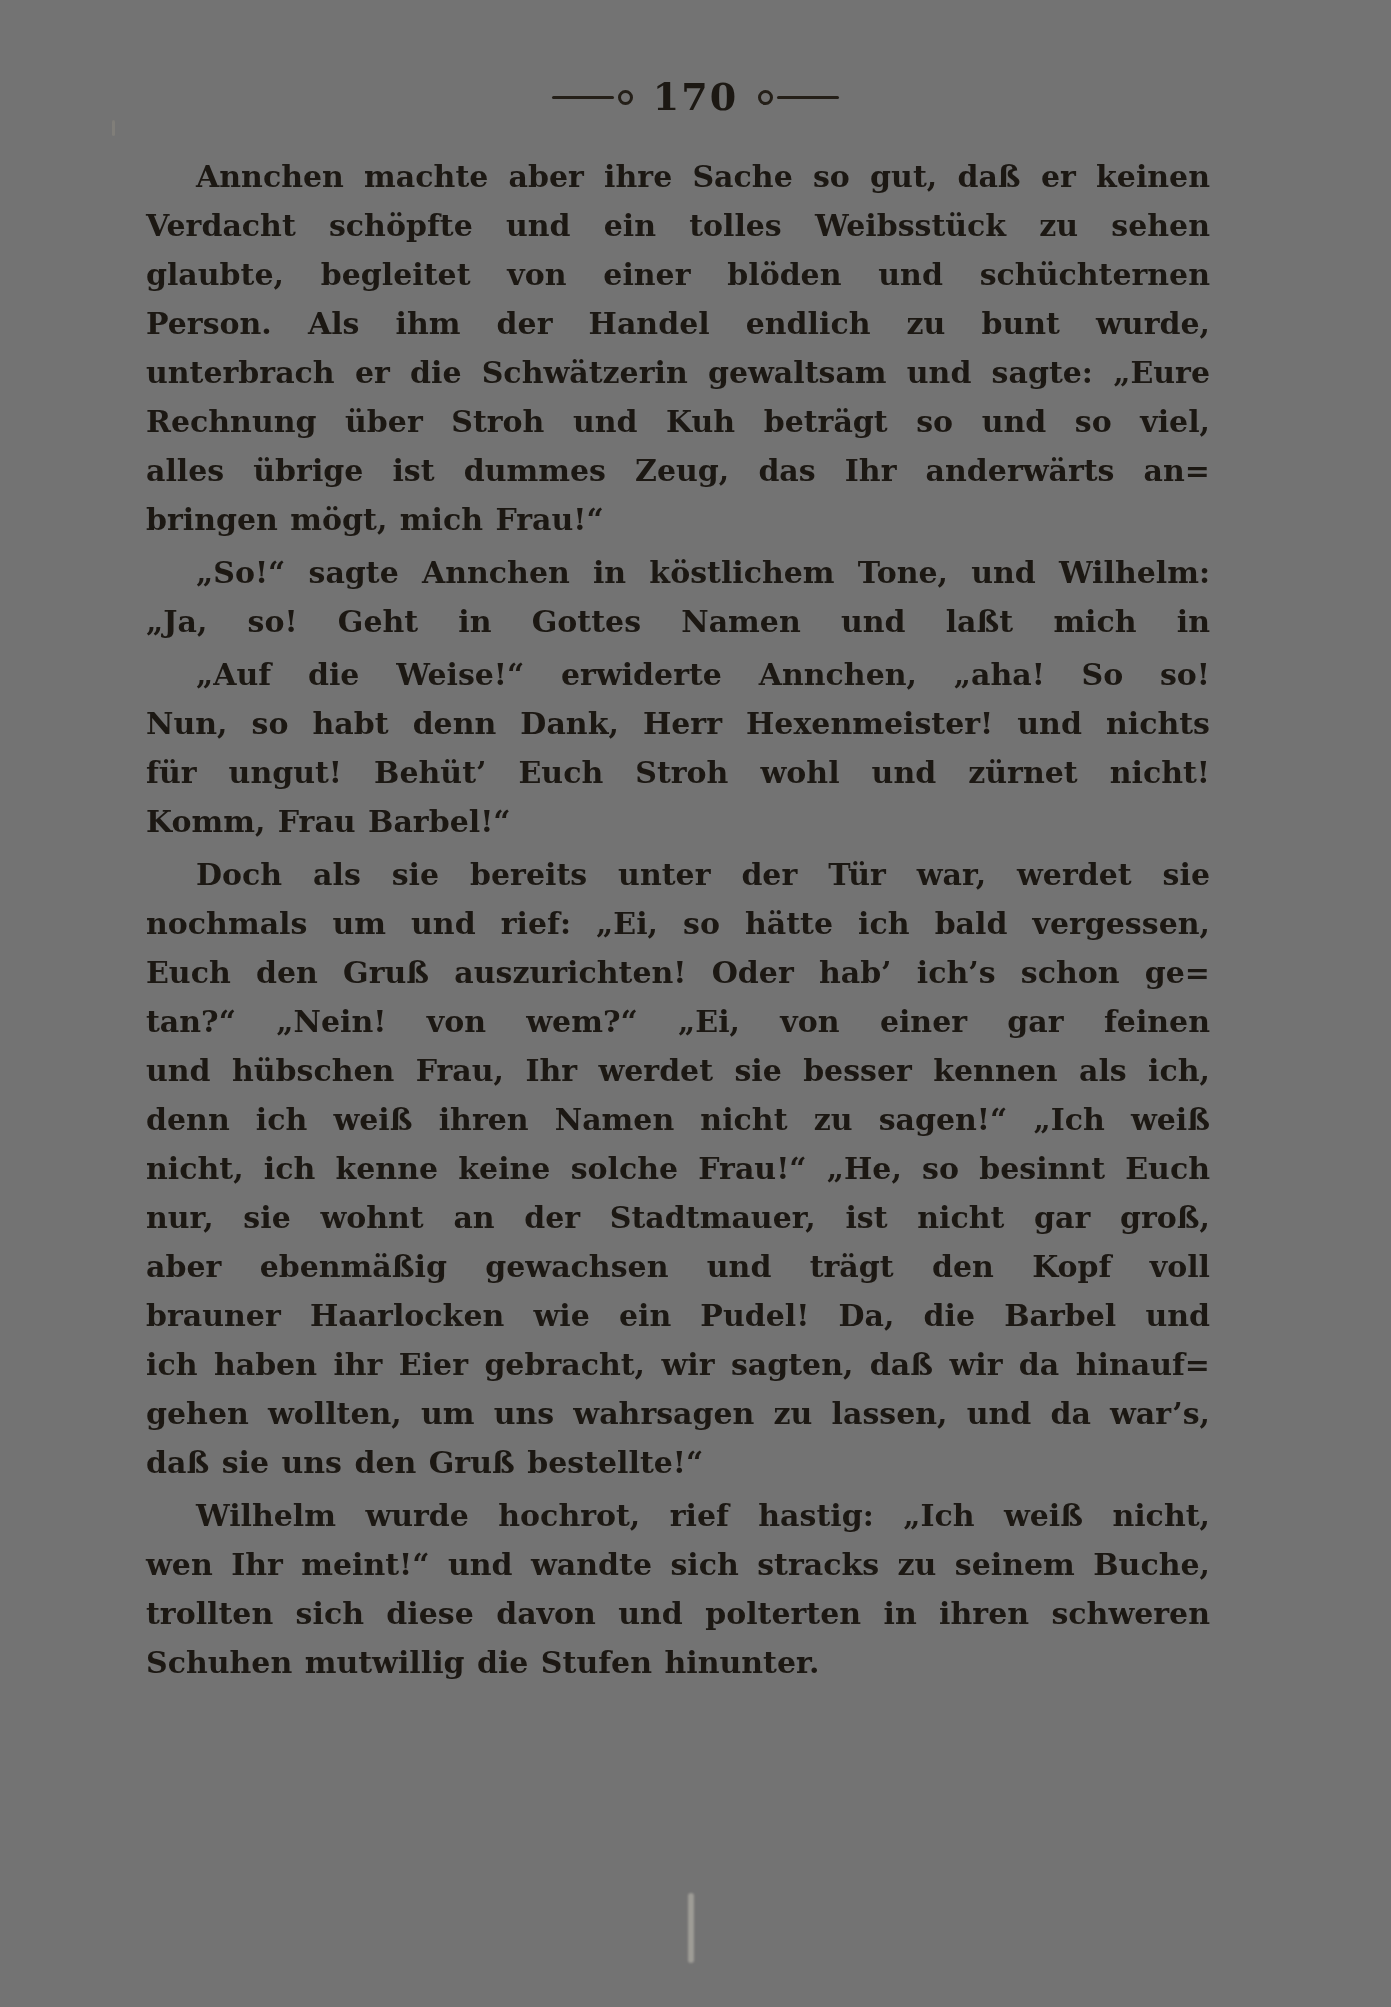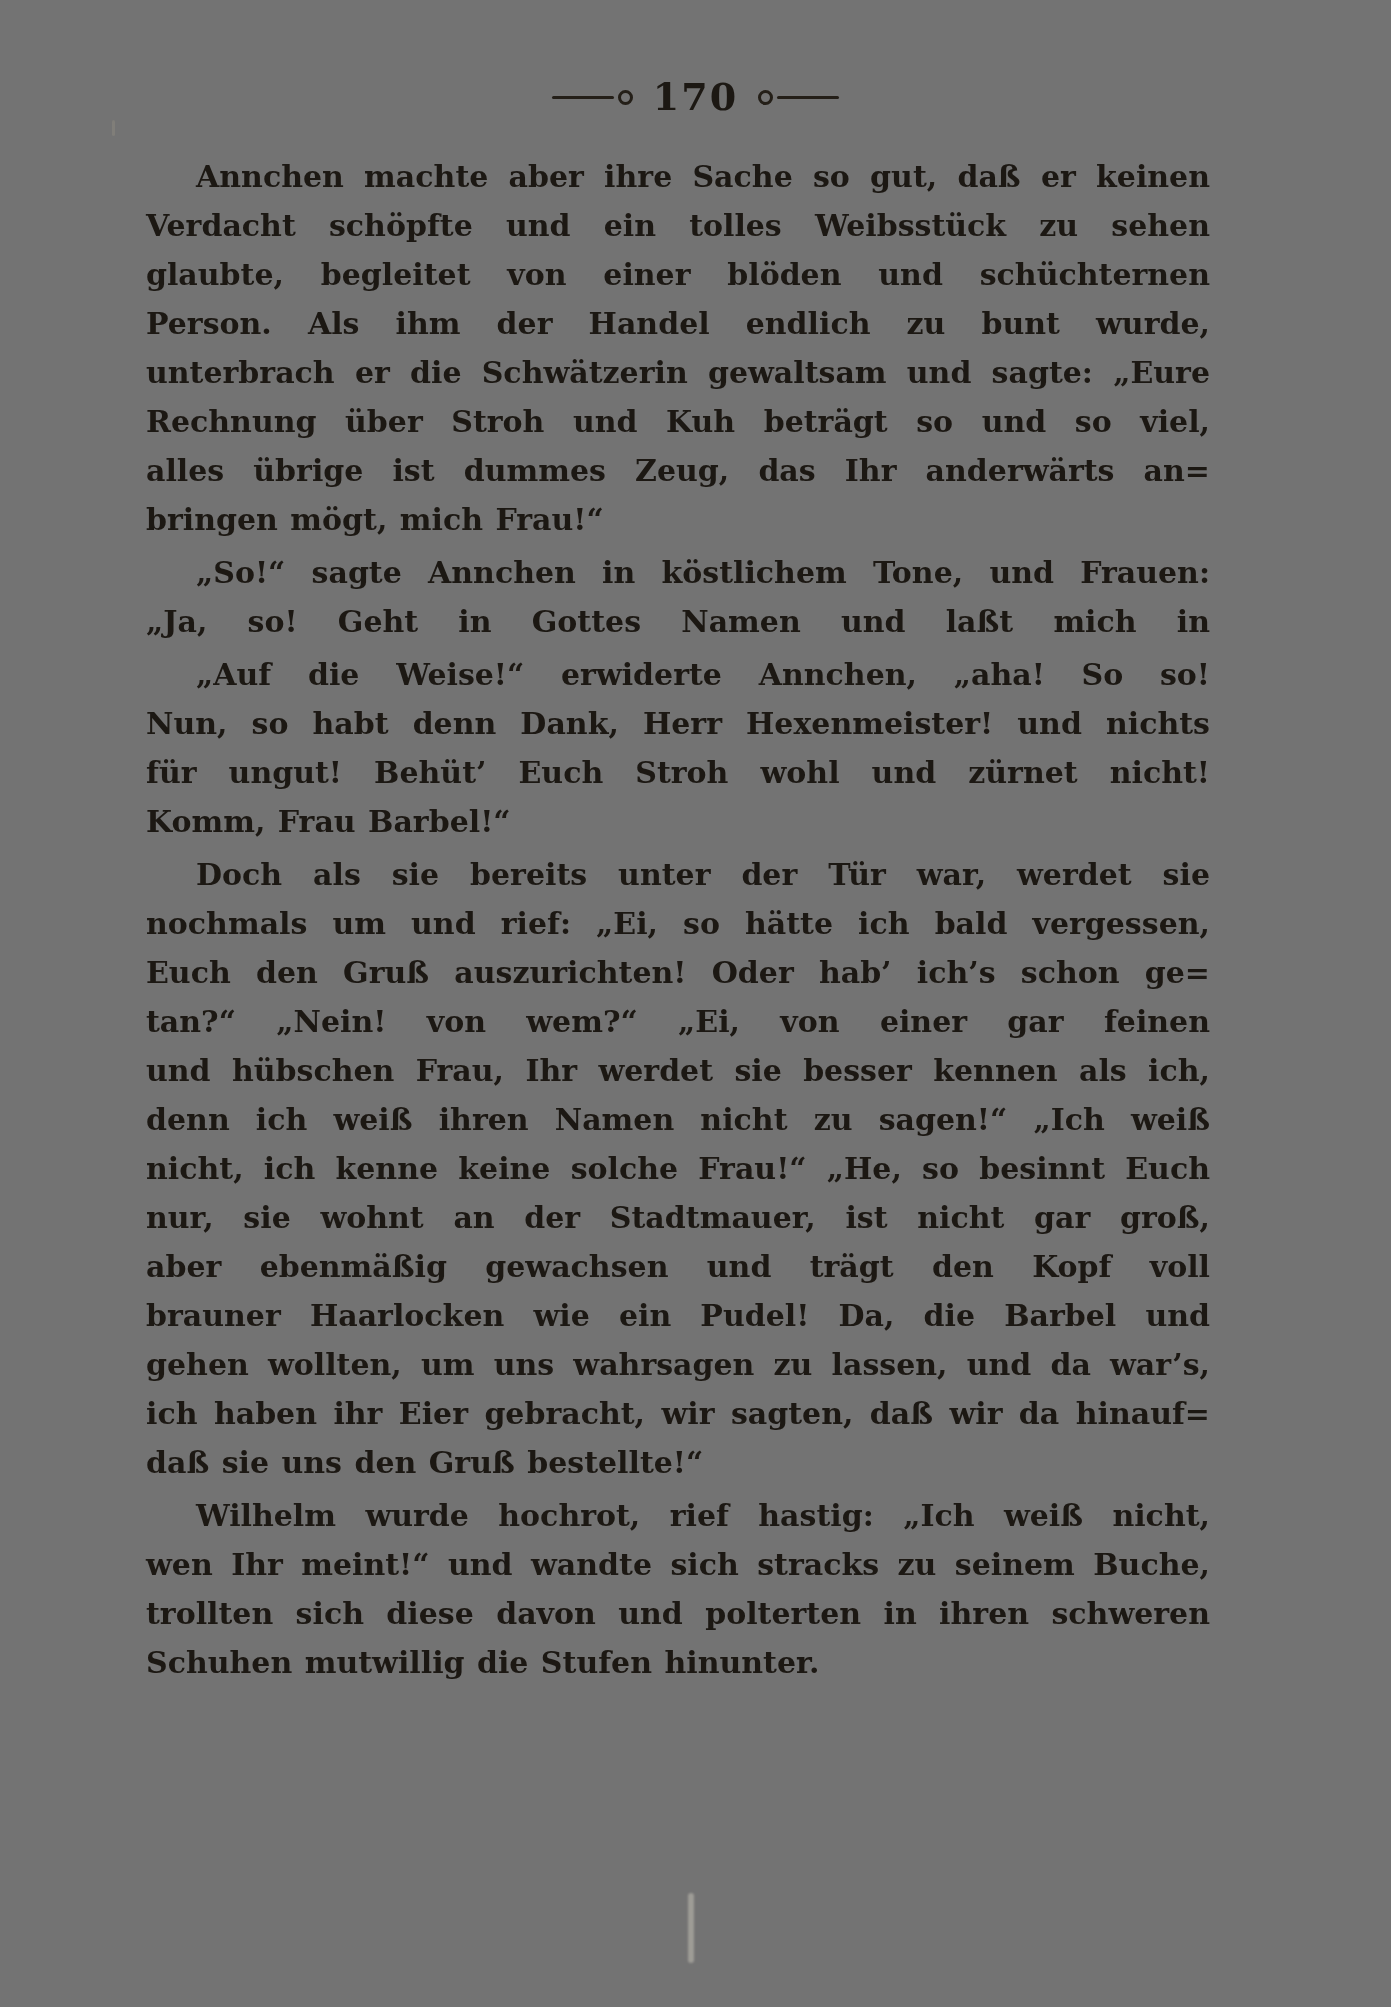--- a/index.html
+++ b/index.html
@@ -116,42 +116,42 @@
         <div class="line first">Annchen machte aber ihre Sache so gut, daß er keinen</div>
         <div class="line">Verdacht schöpfte und ein tolles Weibsstück zu sehen</div>
         <div class="line">glaubte, begleitet von einer blöden und schüchternen</div>
         <div class="line">Person. Als ihm der Handel endlich zu bunt wurde,</div>
         <div class="line">unterbrach er die Schwätzerin gewaltsam und sagte: „Eure</div>
         <div class="line">Rechnung über Stroh und Kuh beträgt so und so viel,</div>
         <div class="line">alles übrige ist dummes Zeug, das Ihr anderwärts an=</div>
         <div class="line last">bringen mögt, mich Frau!“</div>
       </div>
       <div class="paragraph">
-        <div class="line first">„So!“ sagte Annchen in köstlichem Tone, und Frauen:</div>
+        <div class="line first">„So!“ sagte Annchen in köstlichem Tone, und Wilhelm:</div>
         <div class="line">„Ja, so! Geht in Gottes Namen und laßt mich in</div>
       </div>
       <div class="paragraph">
         <div class="line first">„Auf die Weise!“ erwiderte Annchen, „aha! So so!</div>
         <div class="line">Nun, so habt denn Dank, Herr Hexenmeister! und nichts</div>
         <div class="line">für ungut! Behüt’ Euch Stroh wohl und zürnet nicht!</div>
         <div class="line last">Komm, Frau Barbel!“</div>
       </div>
       <div class="paragraph">
         <div class="line first">Doch als sie bereits unter der Tür war, werdet sie</div>
         <div class="line">nochmals um und rief: „Ei, so hätte ich bald vergessen,</div>
         <div class="line">Euch den Gruß auszurichten! Oder hab’ ich’s schon ge=</div>
         <div class="line">tan?“ „Nein! von wem?“ „Ei, von einer gar feinen</div>
         <div class="line">und hübschen Frau, Ihr werdet sie besser kennen als ich,</div>
         <div class="line">denn ich weiß ihren Namen nicht zu sagen!“ „Ich weiß</div>
         <div class="line">nicht, ich kenne keine solche Frau!“ „He, so besinnt Euch</div>
         <div class="line">nur, sie wohnt an der Stadtmauer, ist nicht gar groß,</div>
         <div class="line">aber ebenmäßig gewachsen und trägt den Kopf voll</div>
         <div class="line">brauner Haarlocken wie ein Pudel! Da, die Barbel und</div>
+        <div class="line">ich haben ihr Eier gebracht, wir sagten, daß wir da hinauf=</div>
         <div class="line">gehen wollten, um uns wahrsagen zu lassen, und da war’s,</div>
-        <div class="line">ich haben ihr Eier gebracht, wir sagten, daß wir da hinauf=</div>
         <div class="line last">daß sie uns den Gruß bestellte!“</div>
       </div>
       <div class="paragraph">
         <div class="line first">Wilhelm wurde hochrot, rief hastig: „Ich weiß nicht,</div>
         <div class="line">wen Ihr meint!“ und wandte sich stracks zu seinem Buche,</div>
         <div class="line">trollten sich diese davon und polterten in ihren schweren</div>
         <div class="line last">Schuhen mutwillig die Stufen hinunter.</div>
       </div>
     </div>
 

